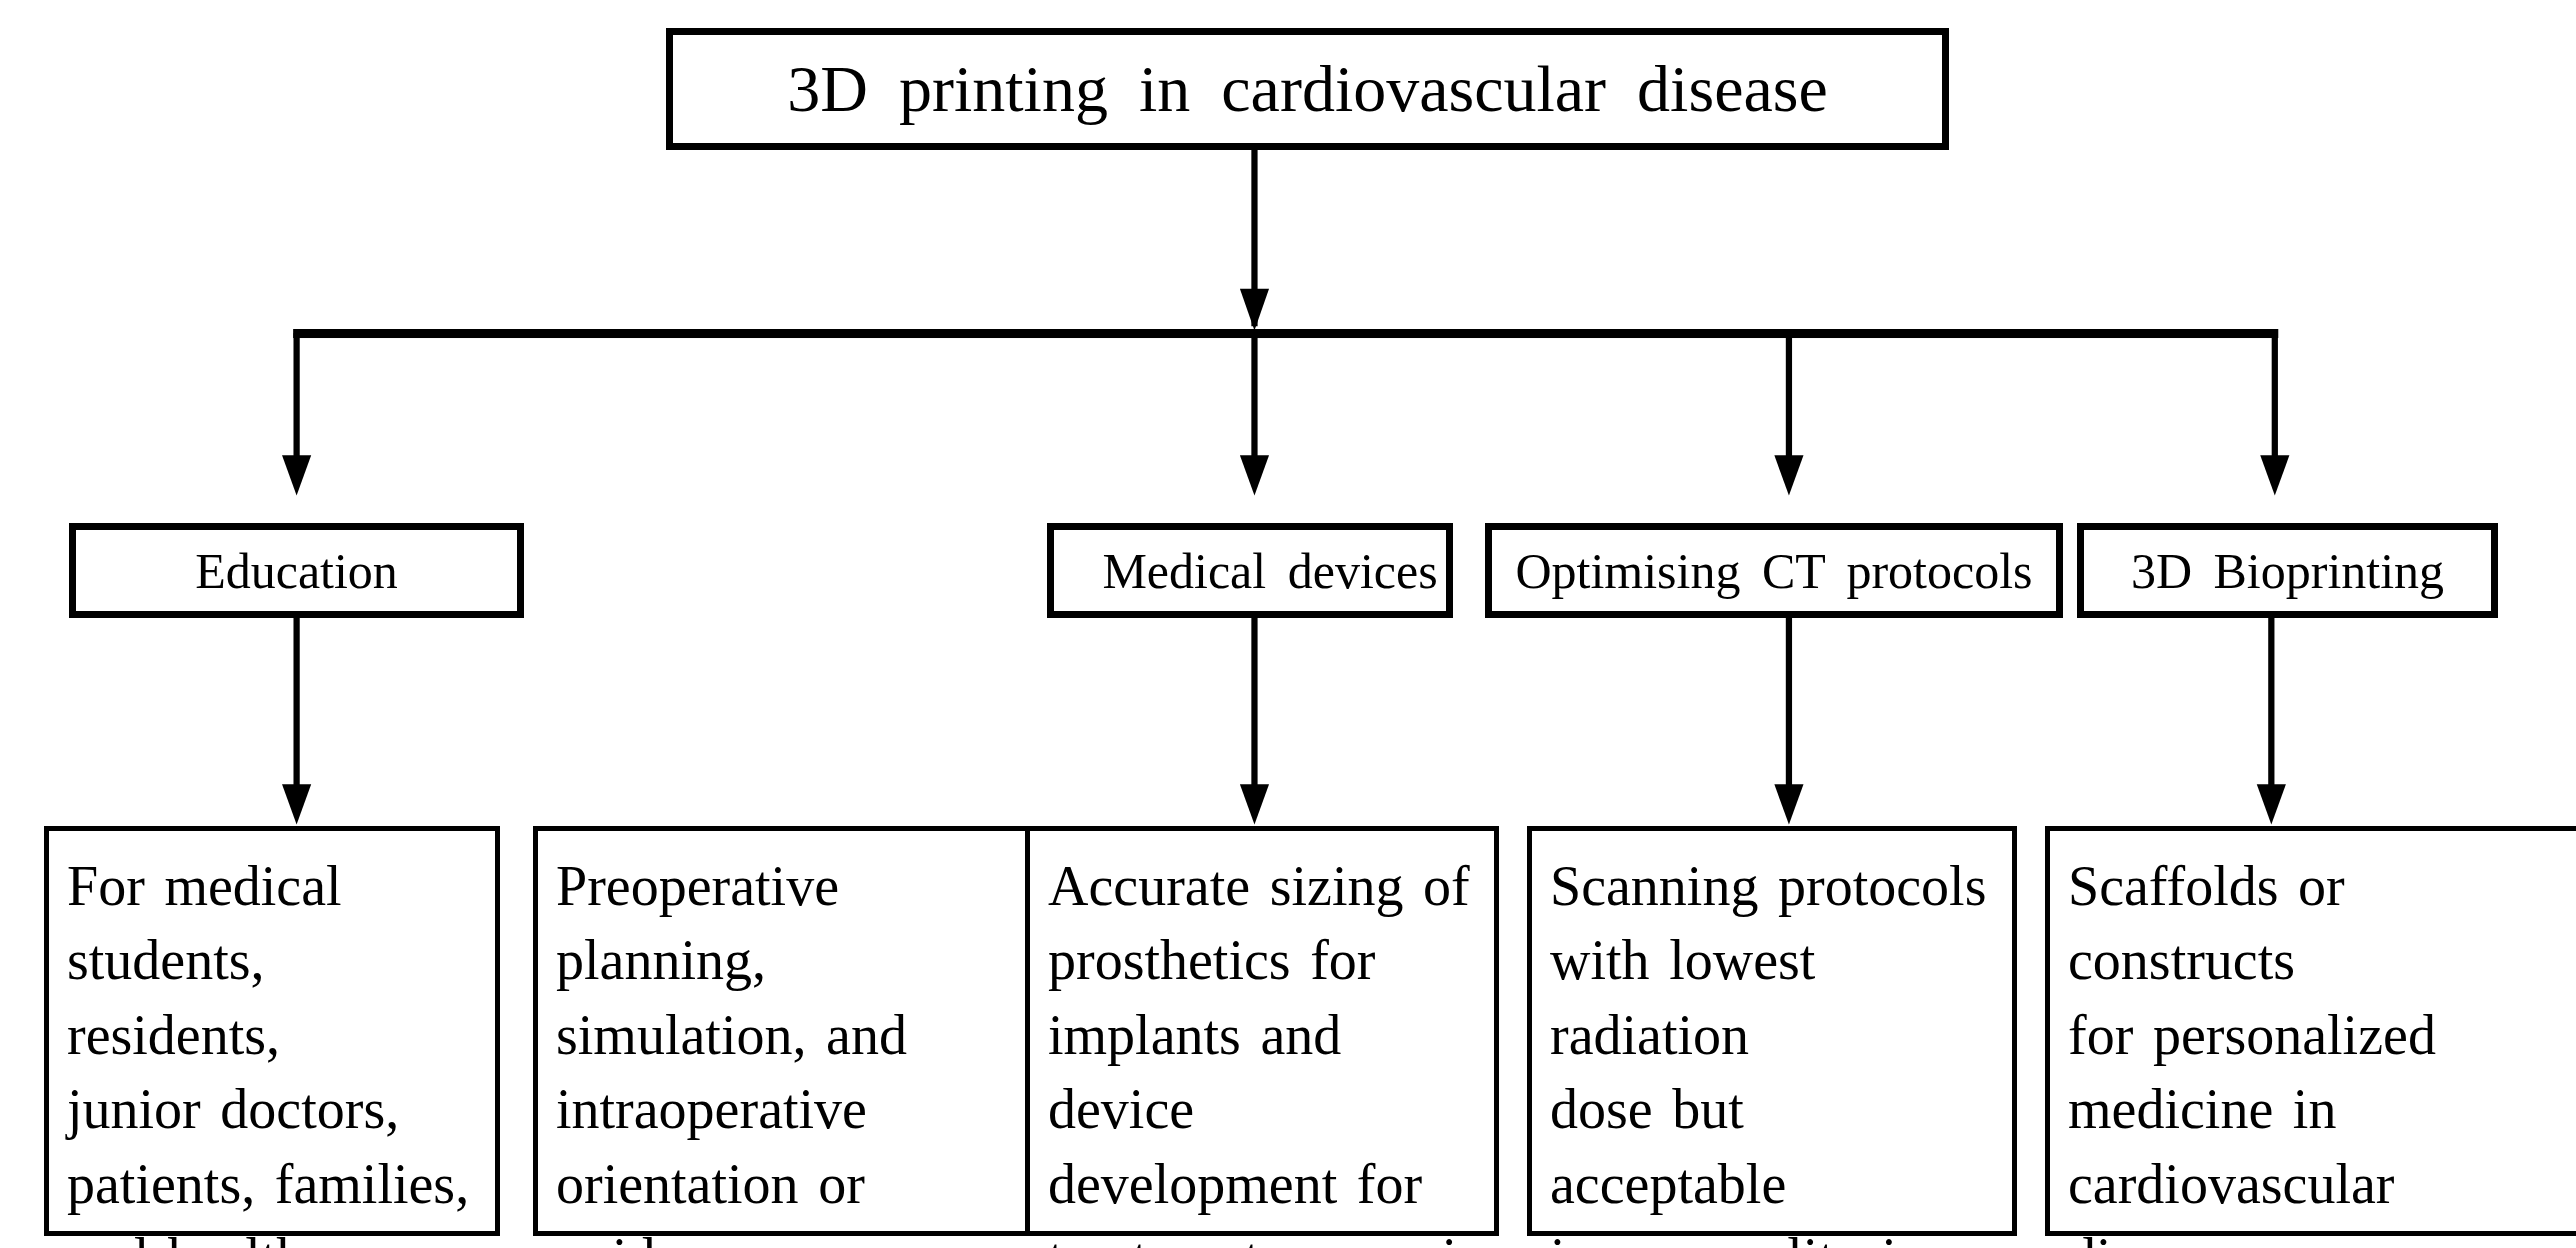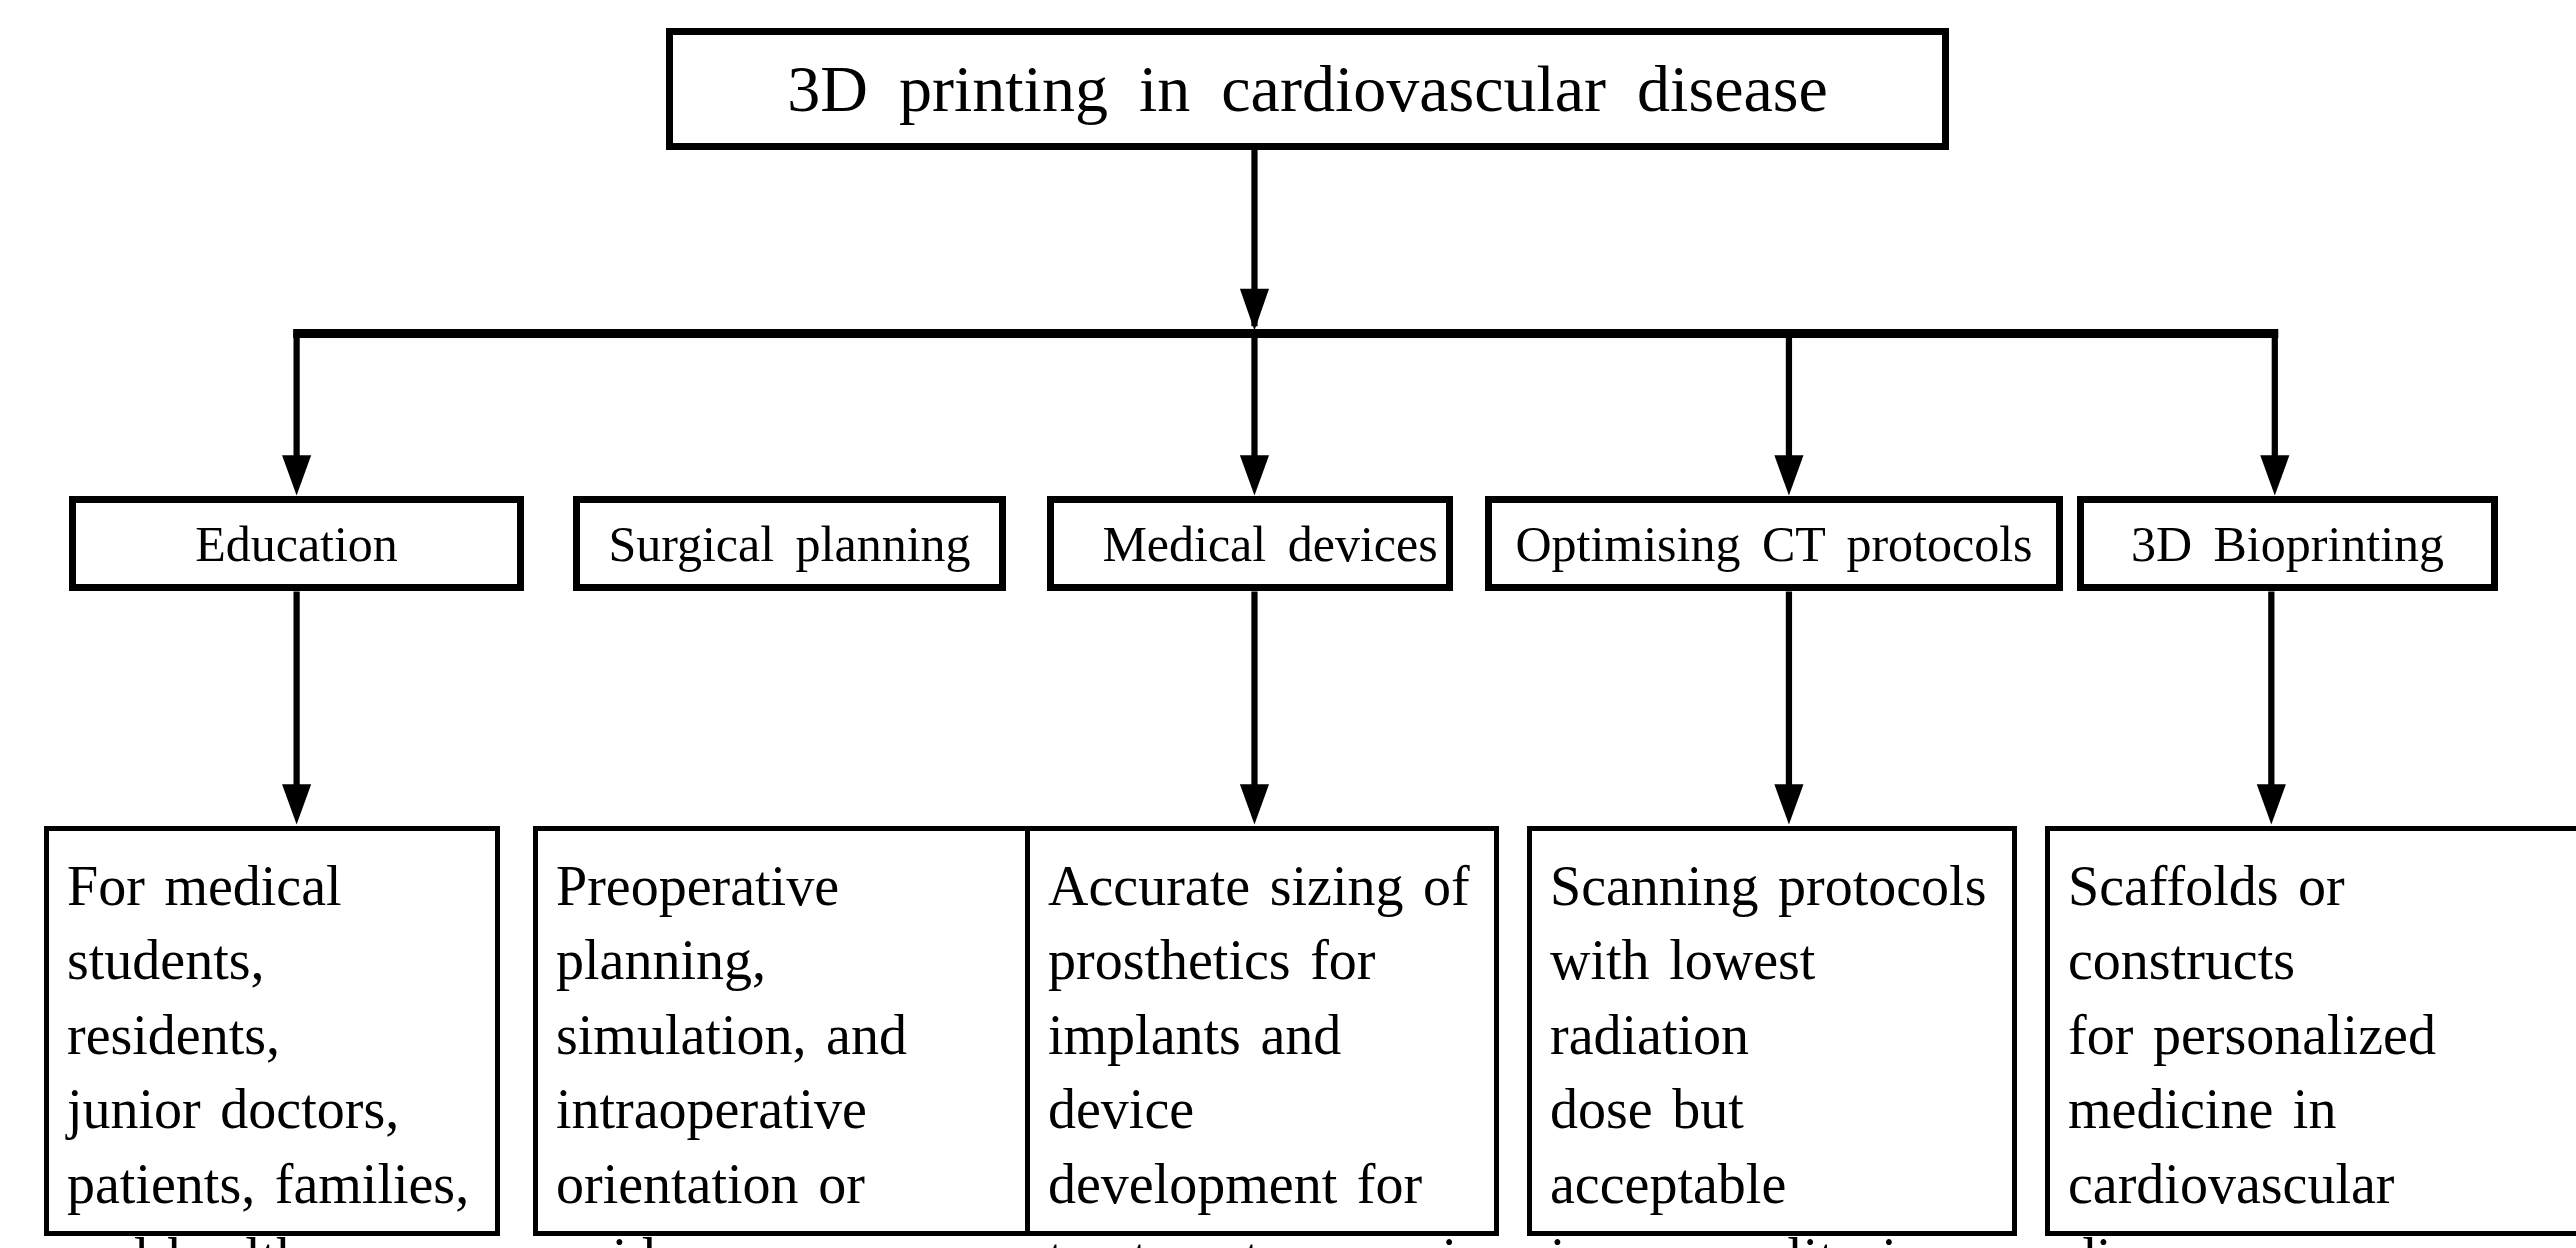--- a/index.html
+++ b/index.html
@@ -29,21 +29,21 @@
   }
   #title-box {
     left: 644px; top: 28px;
     width: 1283px; height: 122px;
     border-width: 7.6px;
     font-size: 66px;
     word-spacing: 0.22em;
     white-space: nowrap;
   }
   .branch-box {
-    top: 496px;
+    top: 523px;
     height: 95px;
     font-size: 50px;
     word-spacing: 0.18em;
     white-space: nowrap;
     font-family: Liberation Serif, serif;
   }
   #branch-education    { left: 47px;   width: 455px; }
   #branch-surgical     { left: 551px;  width: 433px; }
   #branch-devices      { left: 1025px; width: 406px; padding-left: 40px; }
   #branch-ct           { left: 1463px; width: 578px; }
@@ -107,23 +107,20 @@
     <polygon points="3219,1130 3261,1130 3240,1188"></polygon>
   </svg>
 
   <div class="box" id="title-box">
     <span>3D printing in cardiovascular disease</span>
   </div>
 
   <div class="box branch-box" id="branch-education">
     <span>Education</span>
   </div>
-  <div class="box branch-box" id="branch-surgical">
-    <span>Surgical planning</span>
-  </div>
   <div class="box branch-box" id="branch-devices">
     <span>Medical devices</span>
   </div>
   <div class="box branch-box" id="branch-ct">
     <span>Optimising CT protocols</span>
   </div>
   <div class="box branch-box" id="branch-bioprinting">
     <span>3D Bioprinting</span>
   </div>
 

